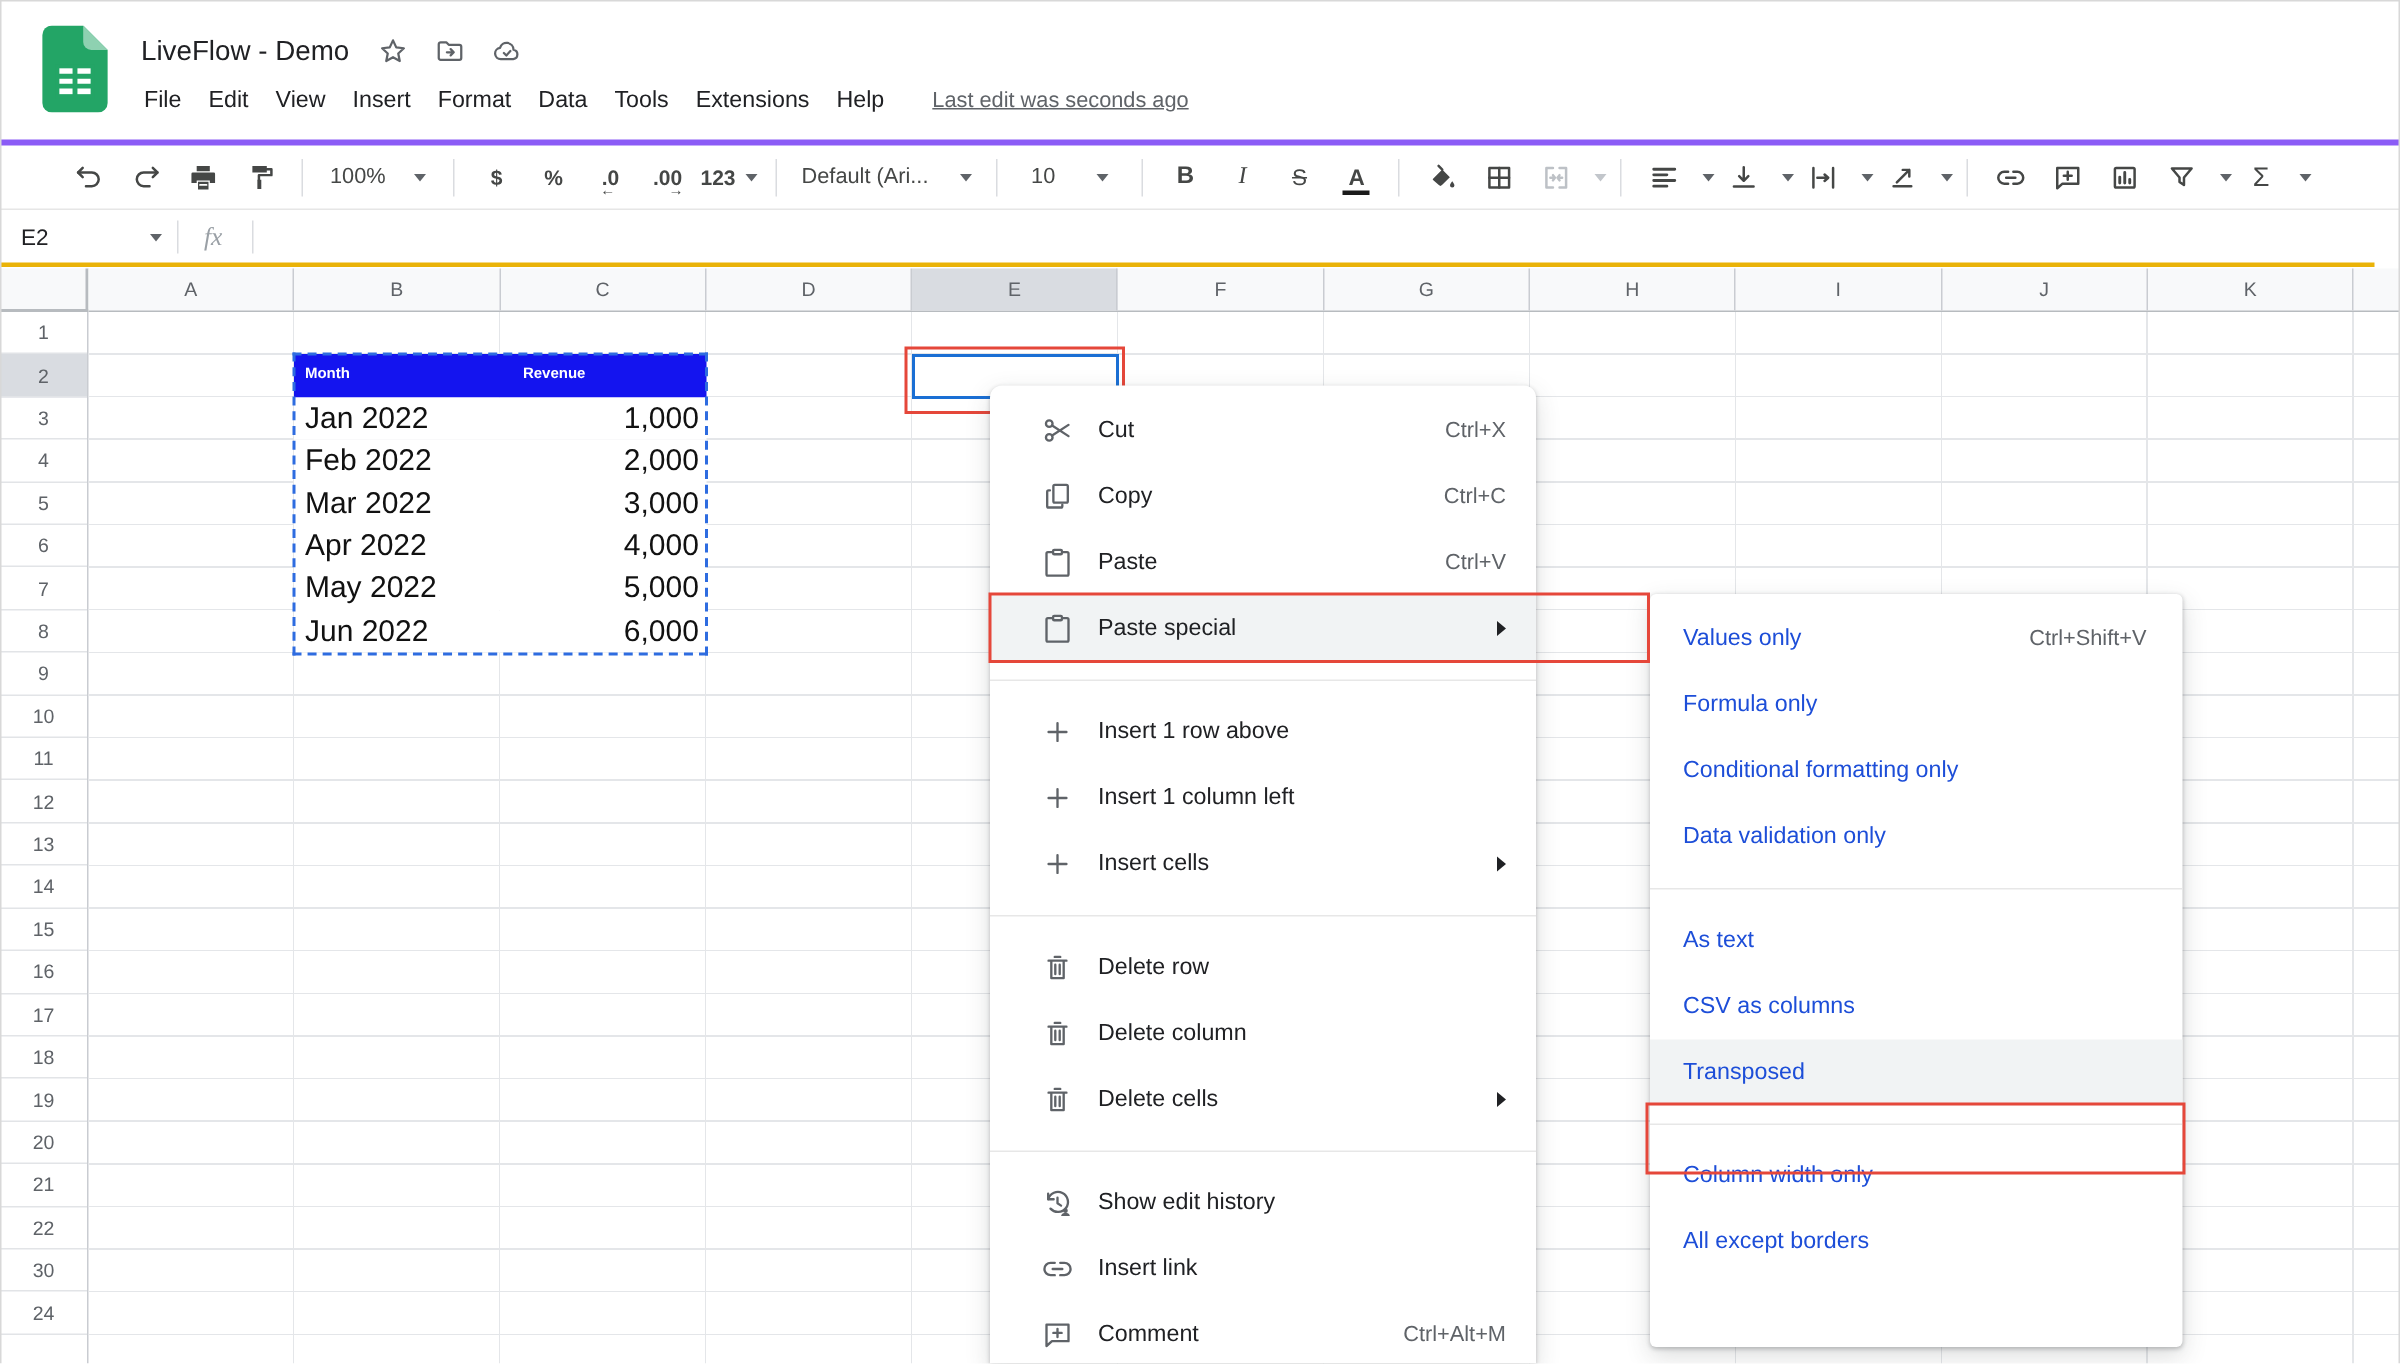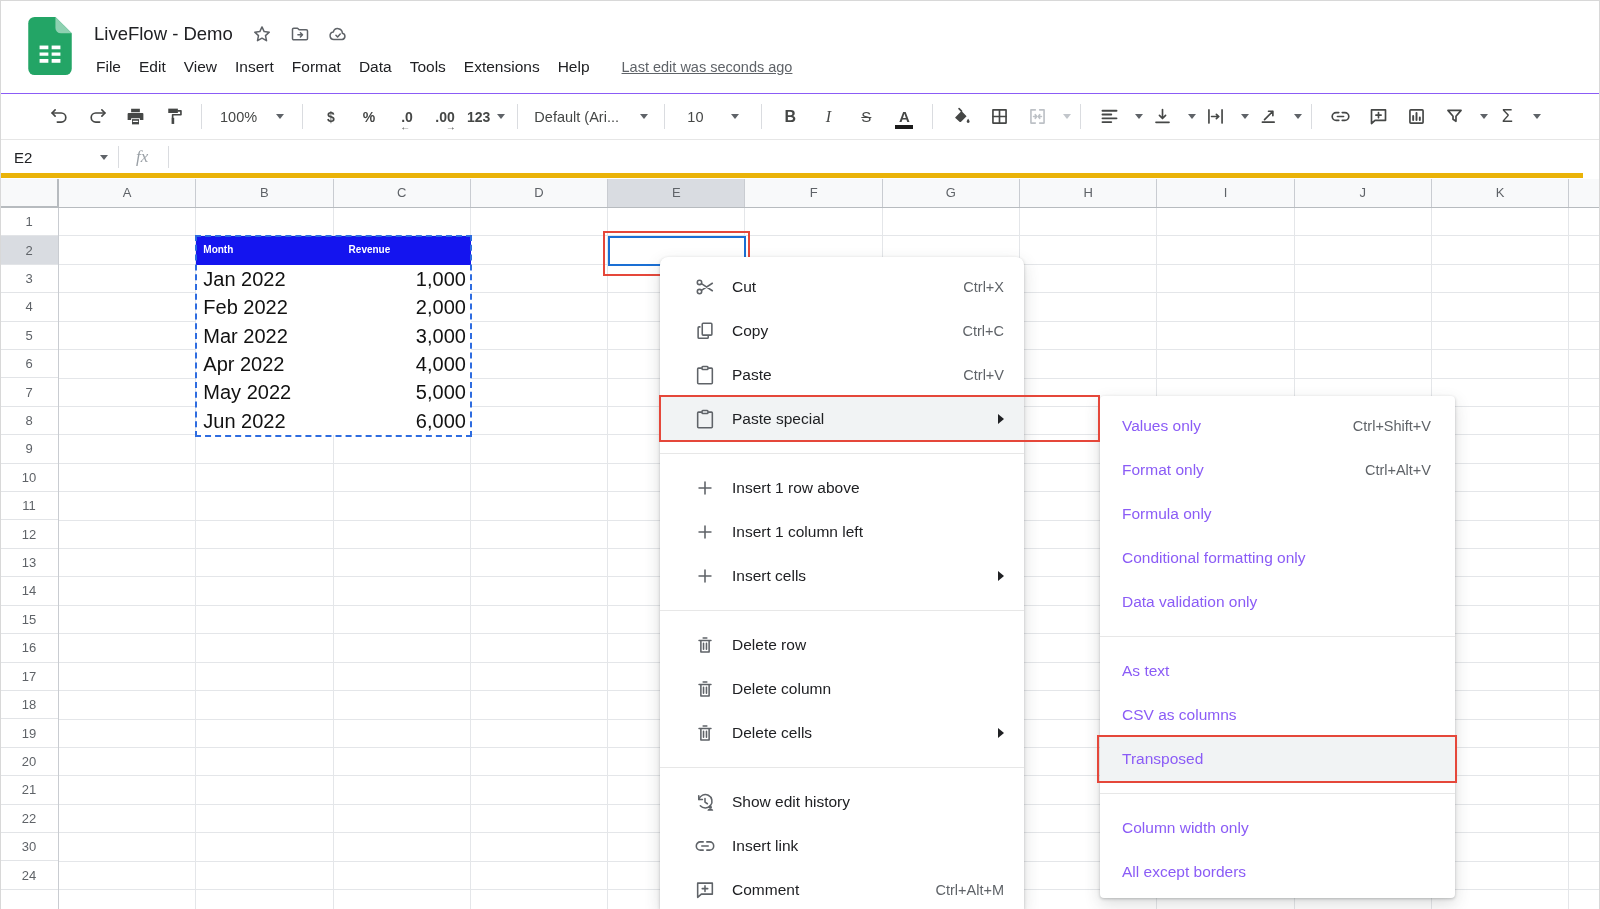--- a/index.html
+++ b/index.html
@@ -13,21 +13,21 @@
   .logo { position:absolute; left:28px; top:17px; width:44px; height:58px; }
   .title-row { position:absolute; left:94px; top:19px; height:30px; display:flex; align-items:center; }
   .doc-title { font-size:18.5px; color:#202124; margin-right:18px; }
   .title-icon { width:22px; height:22px; margin-right:16px; color:#5f6368; display:flex; align-items:center; justify-content:center; }
   .title-icon svg { width:20px; height:20px; }
   .menu-row { position:absolute; left:87px; top:53px; display:flex; align-items:center; }
   .menu-item { font-size:15.5px; color:#202124; padding:5px 9px; border-radius:4px; cursor:default; }
   .last-edit { margin-left:23px; font-size:14.5px; color:#5f6368; text-decoration:underline; }
 
   
-  .toolbar { position:absolute; top:93px; left:0; right:0; height:47px; border-top:1px solid #8b5cf6;
+  .toolbar { position:absolute; top:93px; left:0; right:0; height:47px; border-top:4px solid #8b5cf6;
              border-bottom:1px solid #e6e6e6; display:flex; align-items:center; padding-left:40px; color:#454746; }
   .tb-btn { height:32px; min-width:32px; display:flex; align-items:center; justify-content:center;
             margin:0 3px; border-radius:4px; font-size:15px; color:#454746; }
   .tb-btn svg { width:21px; height:21px; stroke:#454746; fill:none; stroke-width:1.9; stroke-linecap:round; stroke-linejoin:round; }
   .tb-btn svg .fill { fill:#454746; stroke:none; }
   .tb-divider { width:1px; height:25px; background:#dadce0; margin:0 9px; flex:0 0 1px; }
   .caret { width:0; height:0; border-left:4.5px solid transparent; border-right:4.5px solid transparent;
            border-top:5px solid #5f6368; margin-left:7px; }
   .caret.dis { border-top-color:#c2c6cb; }
   .tb-text { font-size:14.5px; color:#454746; }
@@ -41,21 +41,21 @@
   .size-ctl { width:72px; justify-content:space-between; padding:0 10px; }
   .b-btn { font-weight:bold; font-size:16px; }
   .i-btn { font-style:italic; font-size:16px; font-family:"Liberation Serif",serif; }
   .s-btn { text-decoration:line-through; font-size:15px; }
   .a-btn { font-size:15px; font-weight:bold; position:relative; }
   .a-btn::after { content:""; position:absolute; left:7px; right:7px; bottom:4px; height:3.5px; background:#1b1b1b; }
   .disabled svg { stroke:#bdc1c6; }
   .sigma { font-size:18px; font-weight:normal; }
 
   
-  .formula-bar { position:absolute; top:141px; left:0; right:17px; height:37px; border-bottom:5px solid #eab308;
+  .formula-bar { position:absolute; top:141px; left:0; right:17px; height:37px; border-bottom:3px solid #eab308;
                  display:flex; align-items:center; background:#fff; }
   .name-box { width:118px; padding:0 10px 0 14px; font-size:15px; display:flex; align-items:center; justify-content:space-between; }
   .fb-div { width:1px; height:22px; background:#dadce0; }
   .fx { font-style:italic; font-family:"Liberation Serif",serif; font-size:17px; color:#9aa0a6; margin:0 20px 0 17px; }
   .formula-input { flex:1; font-size:15px; color:#202124; }
 
   
   .grid { position:absolute; top:179px; left:0; right:0; bottom:0; background:#fff; }
   .corner { position:absolute; left:0; top:0; width:59px; height:29px; background:#f8f9fa;
             border-right:2px solid #b7bbbf; border-bottom:2px solid #b7bbbf; }
@@ -106,21 +106,21 @@
   .cm-shortcut { color:#5f6368; font-size:14.5px; }
   .cm-arrow { width:0; height:0; border-top:5px solid transparent; border-bottom:5px solid transparent;
               border-left:6.5px solid #202124; }
   .menu-sep { height:1px; background:#e7e7e7; margin:12px 0; }
 
   .sub-menu { position:absolute; left:1100px; top:396px; width:355px; height:502px; background:#fff;
               border-radius:4px; padding:8px 0 4px; z-index:6;
               box-shadow:0 1px 3px rgba(60,64,67,.3), 0 6px 16px rgba(60,64,67,.18); }
   .sm-item { height:44px; display:flex; align-items:center; padding:0 24px 0 22px; font-size:15.5px; }
   .sm-item.hl { background:#f1f3f4; }
-  .sm-label { flex:1; color:#8b5cf6; }
+  .sm-label { flex:1; color:#1d4ed8; }
   .ann-paste { left:659px; top:395px; width:441px; height:47px; }
   .ann-trans { left:1097px; top:735px; width:360px; height:48px; }
 </style>
 </head>
 <body>
 
 <div class="titlebar">
   <svg class="logo" viewBox="0 0 48 64">
     <path d="M30 0H7a7 7 0 0 0-7 7v50a7 7 0 0 0 7 7h34a7 7 0 0 0 7-7V18L30 0z" fill="#23a566"></path>
     <path d="M30 0l18 18H36a6 6 0 0 1-6-6V0z" fill="#8ed1b1"></path>
@@ -484,24 +484,20 @@
       <span class="cm-label">Comment</span>
       <span class="cm-shortcut">Ctrl+Alt+M</span>
     </div>
   </div>
 <div class="sub-menu" id="subMenu">
     <div class="sm-item">
       <span class="sm-label">Values only</span>
       <span class="cm-shortcut">Ctrl+Shift+V</span>
     </div>
     <div class="sm-item">
-      <span class="sm-label">Format only</span>
-      <span class="cm-shortcut">Ctrl+Alt+V</span>
-    </div>
-    <div class="sm-item">
       <span class="sm-label">Formula only</span>
     </div>
     <div class="sm-item">
       <span class="sm-label">Conditional formatting only</span>
     </div>
     <div class="sm-item">
       <span class="sm-label">Data validation only</span>
     </div>
     <div class="menu-sep"></div>
     <div class="sm-item">

